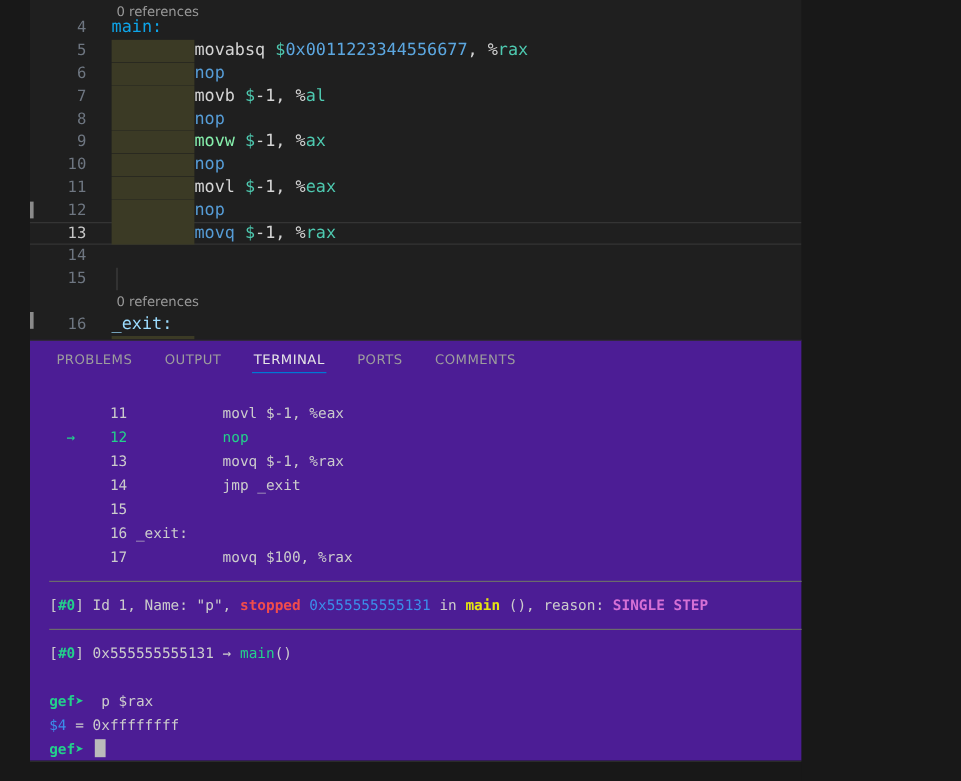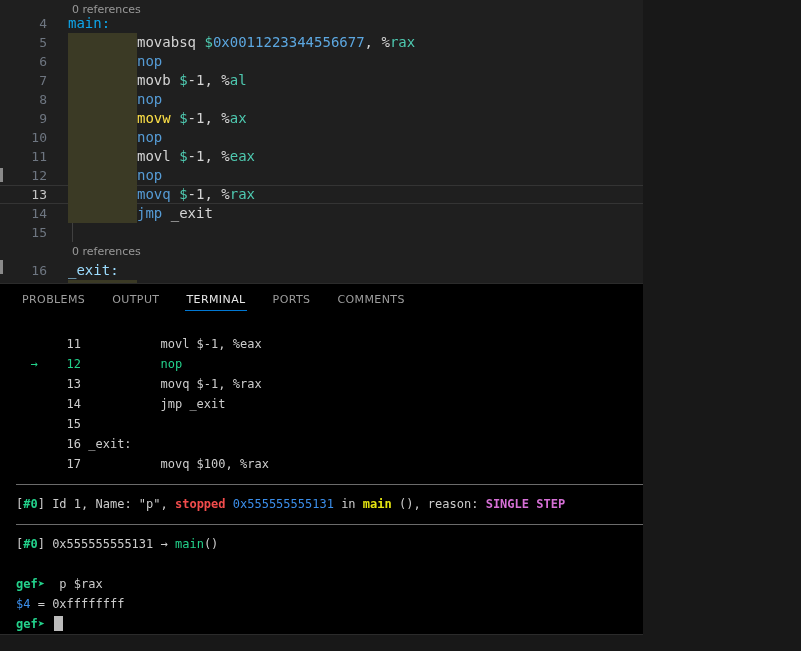--- a/index.html
+++ b/index.html
@@ -1,34 +1,35 @@
 <!DOCTYPE html>
 <html><head>
 <meta charset="utf-8">
 <style>
   html,body{margin:0;padding:0;background:#181818;}
   #app{position:relative;width:643px;height:651px;overflow:hidden;
        font-family:"DejaVu Sans","Liberation Sans",sans-serif;
+       margin-left:25px;
        -webkit-font-smoothing:antialiased;}
   
   #editor{position:relative;height:283px;background:#1f1f1f;overflow:hidden;
           font-family:"DejaVu Sans Mono","Liberation Mono",monospace;font-size:14px;}
   .erow{display:flex;height:19px;line-height:19px;position:relative;}
   .erow.current{box-shadow:inset 0 1px 0 #343434, inset 0 -1px 0 #343434;}
   .gutter{width:47px;flex:0 0 47px;text-align:right;color:#6e7681;font-size:13px;}
   .gutter.active{color:#c6c6c6;}
   .lcontent{display:flex;margin-left:21px;white-space:pre;}
   .indent{width:69px;flex:0 0 69px;position:relative;}
   .indent.band{background:#3b3a25;}
   .indent.guide::after{content:'';position:absolute;left:4px;top:0;bottom:0;width:1px;background:#404040;}
   .codelens-text{margin-left:25px;color:#999999;font-size:11px;
                  font-family:"DejaVu Sans","Liberation Sans",sans-serif;}
   .edge-mark{position:absolute;left:0;width:3px;height:14px;background:#8a8a8a;}
   
-  #panel{height:351px;background:#000000;border-top:1px solid #2b2b2b;box-sizing:border-box;}
+  #panel{height:351px;background:#4c1d95;border-top:1px solid #2b2b2b;box-sizing:border-box;}
   #tabbar{display:flex;align-items:center;height:31px;padding-left:21px;gap:25px;}
   .ptab{position:relative;font-size:11px;letter-spacing:0.4px;color:#9d9d9d;padding:4px 1px;cursor:default;}
   .ptab.active{color:#e7e7e7;}
   .ptab.active::after{content:'';position:absolute;left:0;right:0;bottom:-1px;height:1px;background:#0078d4;}
   #terminal{height:319px;box-sizing:border-box;padding:19px 0 0 16px;
             font-family:"DejaVu Sans Mono","Liberation Mono",monospace;
             font-size:12px;line-height:20px;color:#cccccc;}
   .trow{height:20px;white-space:pre;position:relative;}
   .sepline{position:absolute;left:0;right:-16px;top:10px;height:1px;background:#6b6b6b;}
   .cursor{display:inline-block;width:9px;height:15px;background:#bbbbbb;vertical-align:text-bottom;margin-left:2px;}
@@ -64,41 +65,40 @@
         <div class="erow" style="overflow: hidden;">
           <span class="gutter">7</span>
           <span class="lcontent"><span class="indent band"></span><span style="color: rgb(212, 212, 212);">movb </span><span style="color: rgb(78, 201, 176);">$</span><span style="color: rgb(212, 212, 212);">-1, %</span><span style="color: rgb(78, 201, 176);">al</span></span>
         </div>
         <div class="erow" style="overflow: hidden;">
           <span class="gutter">8</span>
           <span class="lcontent"><span class="indent band"></span><span style="color: rgb(86, 156, 214);">nop</span></span>
         </div>
         <div class="erow" style="overflow: hidden;">
           <span class="gutter">9</span>
-          <span class="lcontent"><span class="indent band"></span><span style="color: #fde047;">movw </span><span style="color: rgb(78, 201, 176);">$</span><span style="color: rgb(212, 212, 212);">-1, %</span><span style="color: rgb(78, 201, 176);">ax</span></span>
+          <span class="lcontent"><span class="indent band"></span><span style="color: #86efac;">movw </span><span style="color: rgb(78, 201, 176);">$</span><span style="color: rgb(212, 212, 212);">-1, %</span><span style="color: rgb(78, 201, 176);">ax</span></span>
         </div>
         <div class="erow" style="overflow: hidden;">
           <span class="gutter">10</span>
           <span class="lcontent"><span class="indent band"></span><span style="color: rgb(86, 156, 214);">nop</span></span>
         </div>
         <div class="erow" style="overflow: hidden;">
           <span class="gutter">11</span>
           <span class="lcontent"><span class="indent band"></span><span style="color: rgb(212, 212, 212);">movl </span><span style="color: rgb(78, 201, 176);">$</span><span style="color: rgb(212, 212, 212);">-1, %</span><span style="color: rgb(78, 201, 176);">eax</span></span>
         </div>
         <div class="erow" style="overflow: hidden;">
           <span class="gutter">12</span>
           <span class="lcontent"><span class="indent band"></span><span style="color: rgb(86, 156, 214);">nop</span></span>
         </div>
         <div class="erow current" style="overflow: hidden;">
           <span class="gutter active">13</span>
           <span class="lcontent"><span class="indent band"></span><span style="color: rgb(86, 156, 214);">movq </span><span style="color: rgb(78, 201, 176);">$</span><span style="color: rgb(212, 212, 212);">-1, %</span><span style="color: rgb(78, 201, 176);">rax</span></span>
         </div>
         <div class="erow" style="overflow: hidden;">
           <span class="gutter">14</span>
-          <span class="lcontent"><span class="indent band"></span><span style="color: rgb(86, 156, 214);">jmp </span><span style="color: rgb(212, 212, 212);">_exit</span></span>
         </div>
         <div class="erow" style="overflow: hidden;">
           <span class="gutter">15</span>
           <span class="lcontent"><span class="indent guide"></span></span>
         </div>
         <div class="erow" style="height: 19px; overflow: hidden;">
           <span class="gutter"></span>
           <span class="codelens-text">0 references</span>
         </div>
         <div class="erow" style="overflow: hidden;">

